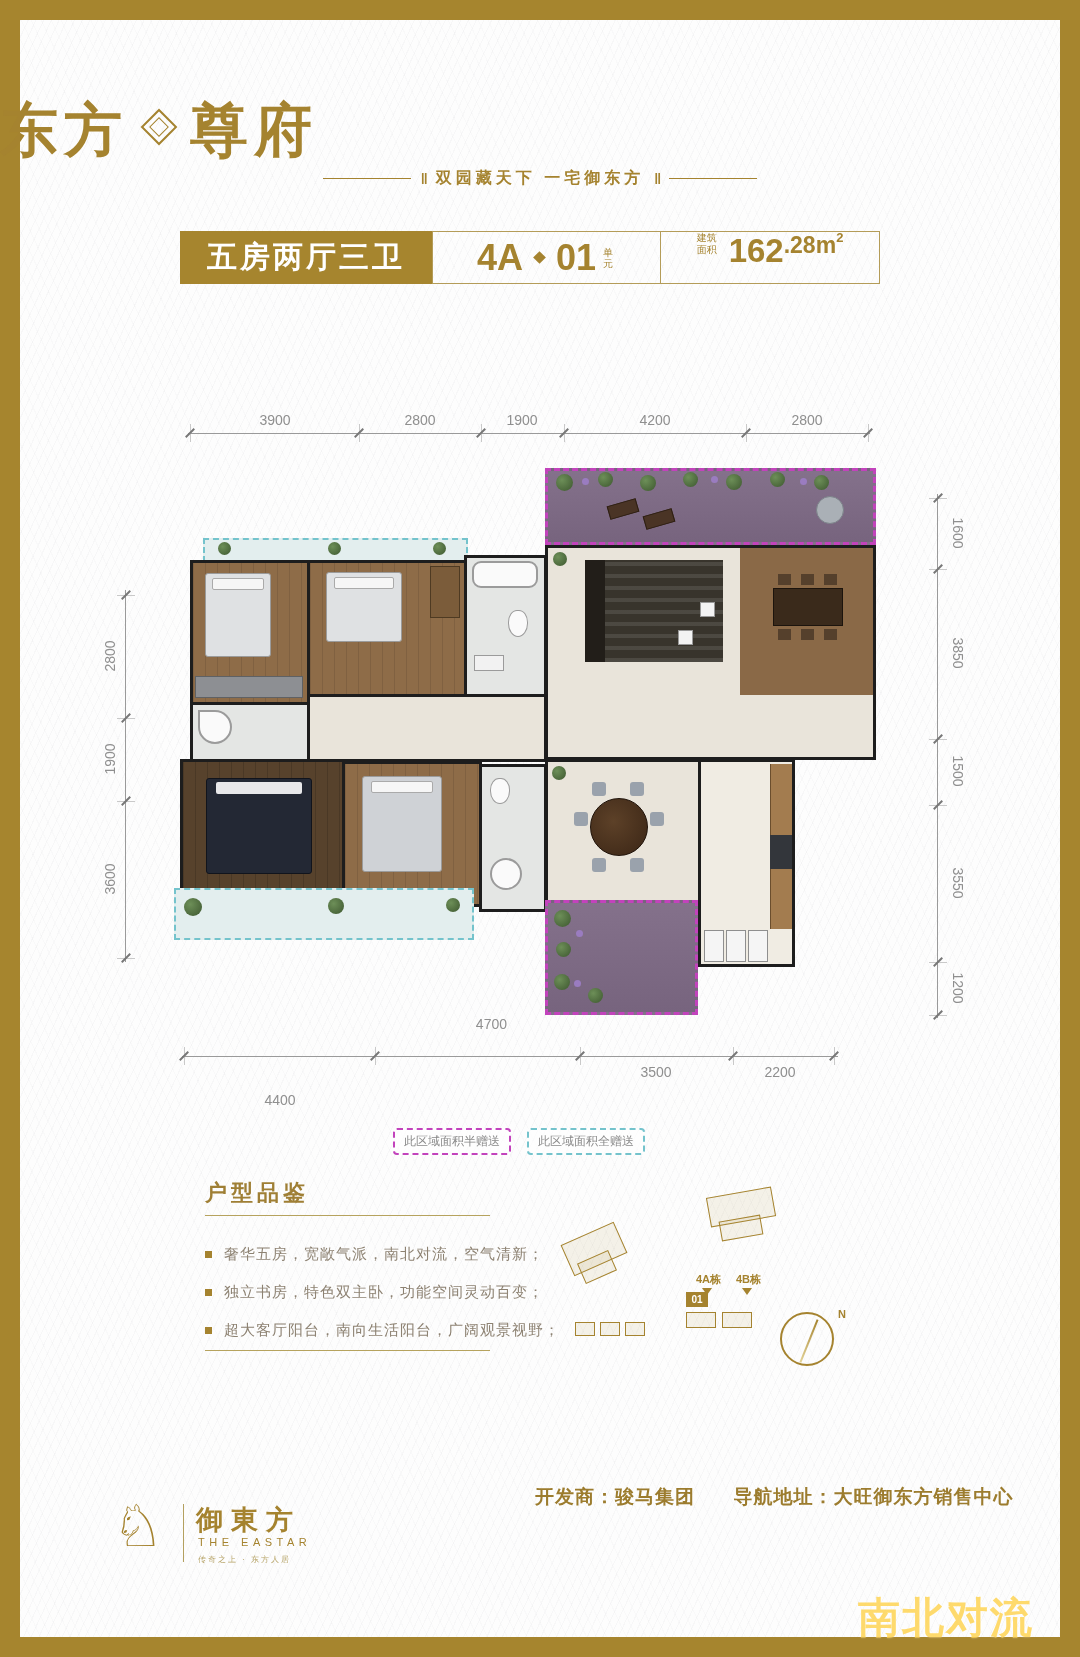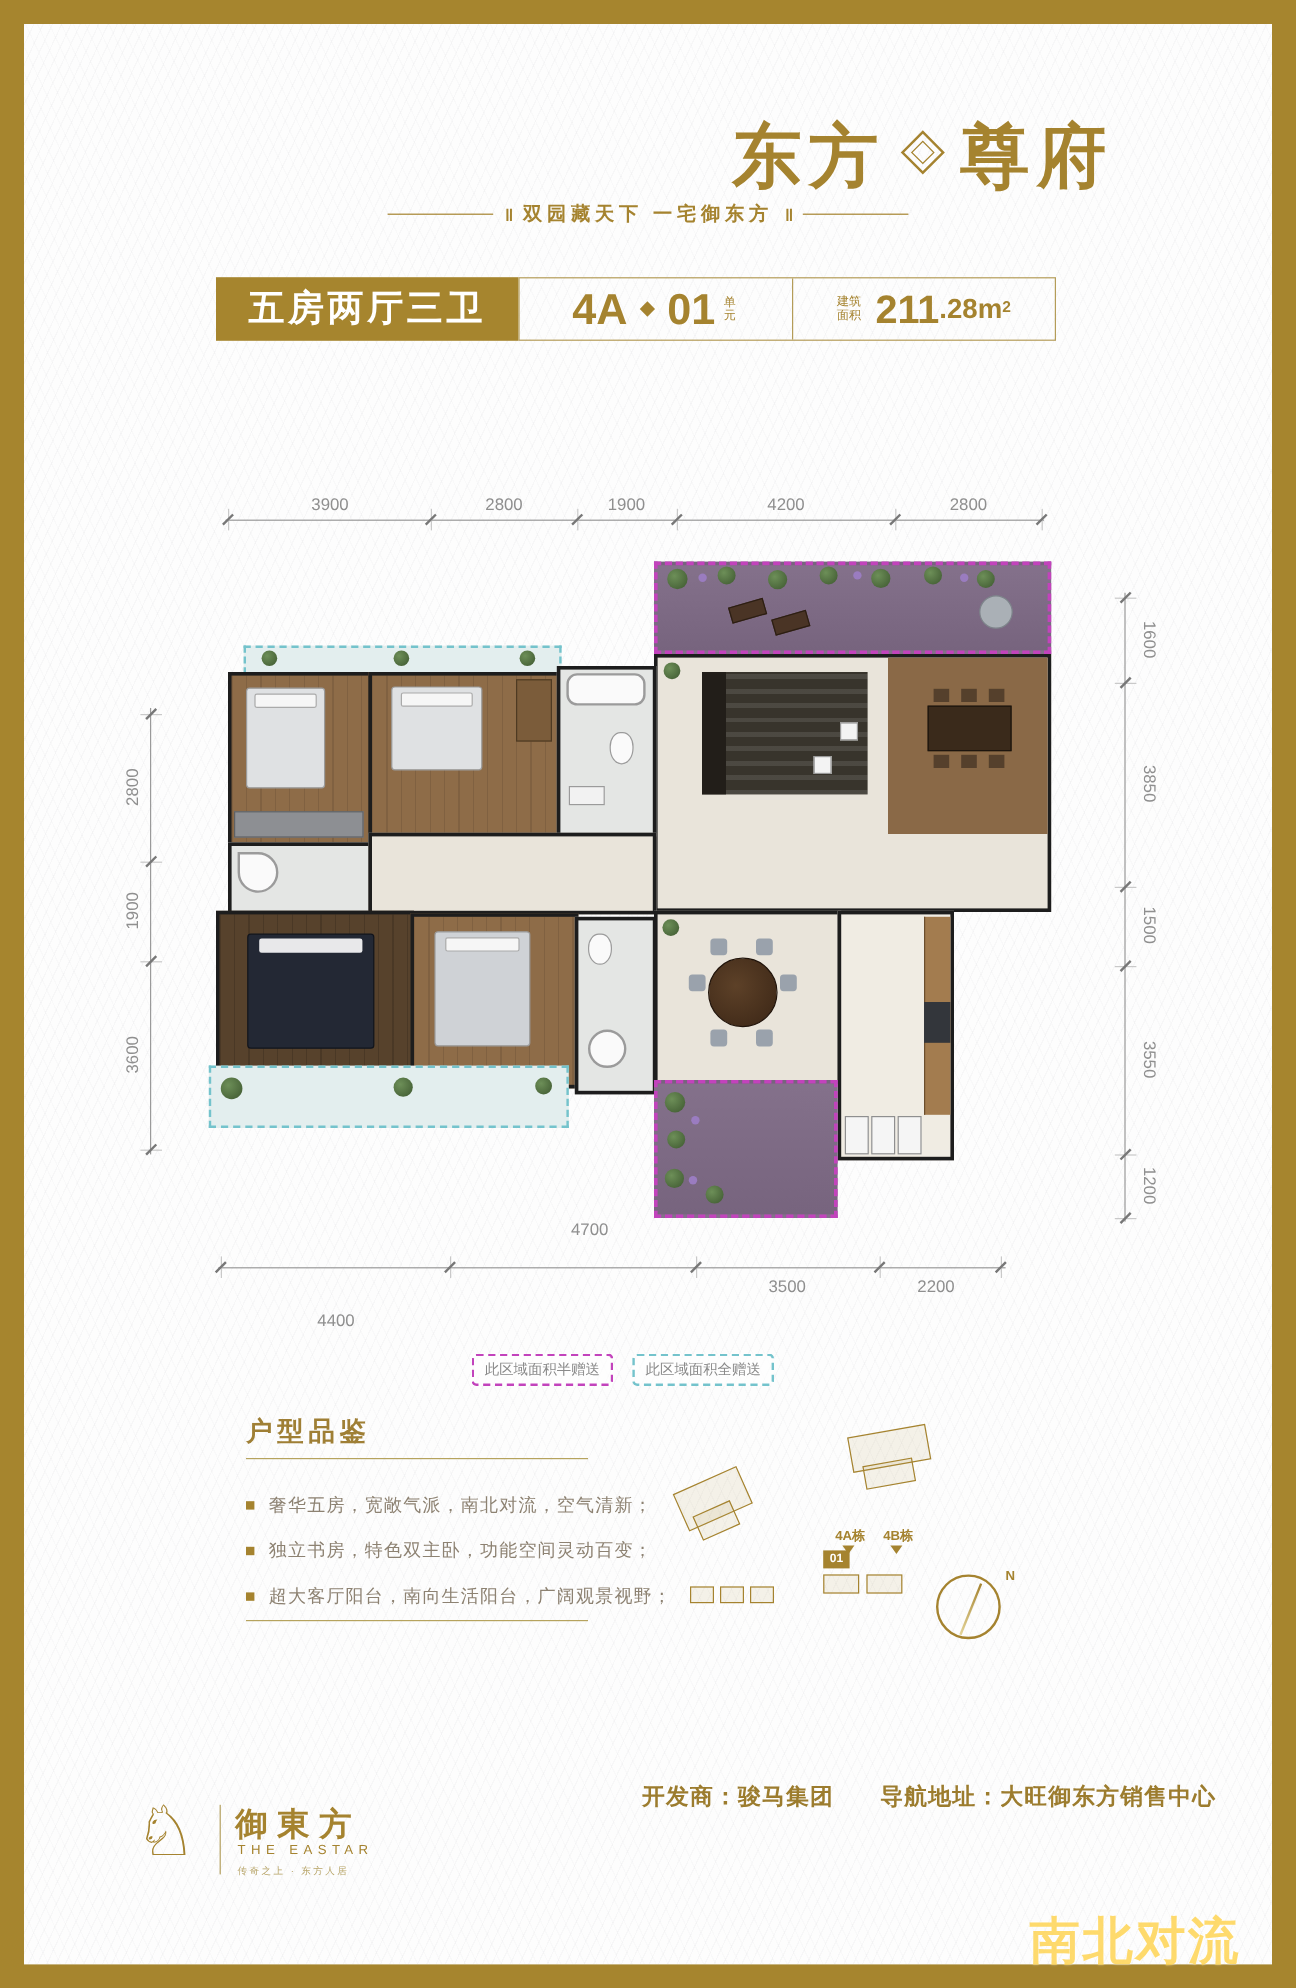--- a/index.html
+++ b/index.html
@@ -4,33 +4,33 @@
 <style>
   * { margin:0; padding:0; box-sizing:border-box; }
   body { font-family:"Liberation Sans","DejaVu Sans",sans-serif; }
   .page { position:relative; width:1080px; height:1657px; background:#a6852e; overflow:hidden; }
   .inner { position:absolute; inset:20px; background:#fdfdfd;
     background-image:
       repeating-linear-gradient(115deg, rgba(150,150,160,0.06) 0 1px, transparent 1px 7px),
       repeating-linear-gradient(65deg, rgba(150,150,160,0.04) 0 1px, transparent 1px 9px);
   }
   
-  .logo-row { position:absolute; top:92px; left:0; width:928px; text-align:right; }
+  .logo-row { position:absolute; top:92px; left:0; width:928px; text-align:left; }
   .logo-txt { font-family:"Liberation Serif","DejaVu Serif",serif; font-size:58px; font-weight:bold; color:#a5832f; letter-spacing:6px; display:inline-block; vertical-align:middle; }
   .logo-diamond { display:inline-block; width:26px; height:26px; border:2px solid #a5832f; transform:rotate(45deg); margin:0 18px 8px 18px; vertical-align:middle; position:relative; }
   .logo-diamond::after { content:""; position:absolute; inset:4px; border:1.5px solid #a5832f; }
   .tagline-row { position:absolute; top:168px; left:0; width:1080px; display:flex; align-items:center; justify-content:center; gap:10px; color:#a5832f; }
   .tag-line { width:88px; height:1px; background:#a5832f; }
   .tag-bars { font-size:14px; font-weight:bold; letter-spacing:-2px; }
   .tag-text { font-size:16px; letter-spacing:4px; font-weight:bold; }
   
   .spec-title { position:absolute; left:180px; top:231px; width:252px; height:53px; background:#a6852e; color:#fff; font-size:30px; font-weight:bold; letter-spacing:3px; display:flex; align-items:center; justify-content:center; }
   .spec-box { position:absolute; left:432px; top:231px; width:448px; height:53px; border:1px solid #b49c58; display:flex; }
   .spec-unit { width:228px; display:flex; align-items:center; justify-content:center; border-right:1px solid #b49c58; }
-  .spec-area { flex:1; display:flex; align-items:center; justify-content:center; }
+  .spec-area { flex:1; display:flex; align-items:flex-start; justify-content:center; }
   .unit-big { font-size:36px; font-weight:bold; color:#a5832f; }
   .unit-diamond { width:9px; height:9px; background:#a5832f; transform:rotate(45deg); margin:0 12px; }
   .v-stack { width:13px; font-size:10px; line-height:1.1; color:#a5832f; word-break:break-all; margin-left:7px; }
   .area-stack { width:24px; font-size:10px; line-height:1.2; color:#a5832f; word-break:break-all; margin-right:8px; }
   .area-int { font-size:33px; font-weight:bold; color:#a5832f; }
   .area-dec { font-size:23px; font-weight:bold; color:#a5832f; }
   .area-unit { font-size:23px; font-weight:bold; color:#a5832f; }
   .area-sup { font-size:13px; font-weight:bold; color:#a5832f; vertical-align:top; position:relative; top:-2px; }
   
   .dim-line { position:absolute; background:#9a9a9a; }
@@ -98,21 +98,21 @@
     <div class="spec-title" style="left:160px; top:211px;">五房两厅三卫</div>
     <div class="spec-box" style="left:412px; top:211px;">
       <div class="spec-unit">
         <span class="unit-big">4A</span>
         <span class="unit-diamond"></span>
         <span class="unit-big">01</span>
         <span class="v-stack">单元</span>
       </div>
       <div class="spec-area">
         <span class="area-stack">建筑面积</span>
-        <span class="area-int">211</span>
+        <span class="area-int">162</span>
         <span class="area-dec">.28</span>
         <span class="area-unit">m</span>
         <span class="area-sup">2</span>
       </div>
     </div>
 
     <div class="dim-line" style="left:168px; top:413px; width:682px; height:1px;"></div>
     <div class="dim-ext" style="left:170px; top:404px; width:1px; height:18px;"></div>
     <div class="dim-ext" style="left:339px; top:404px; width:1px; height:18px;"></div>
     <div class="dim-ext" style="left:461px; top:404px; width:1px; height:18px;"></div>

